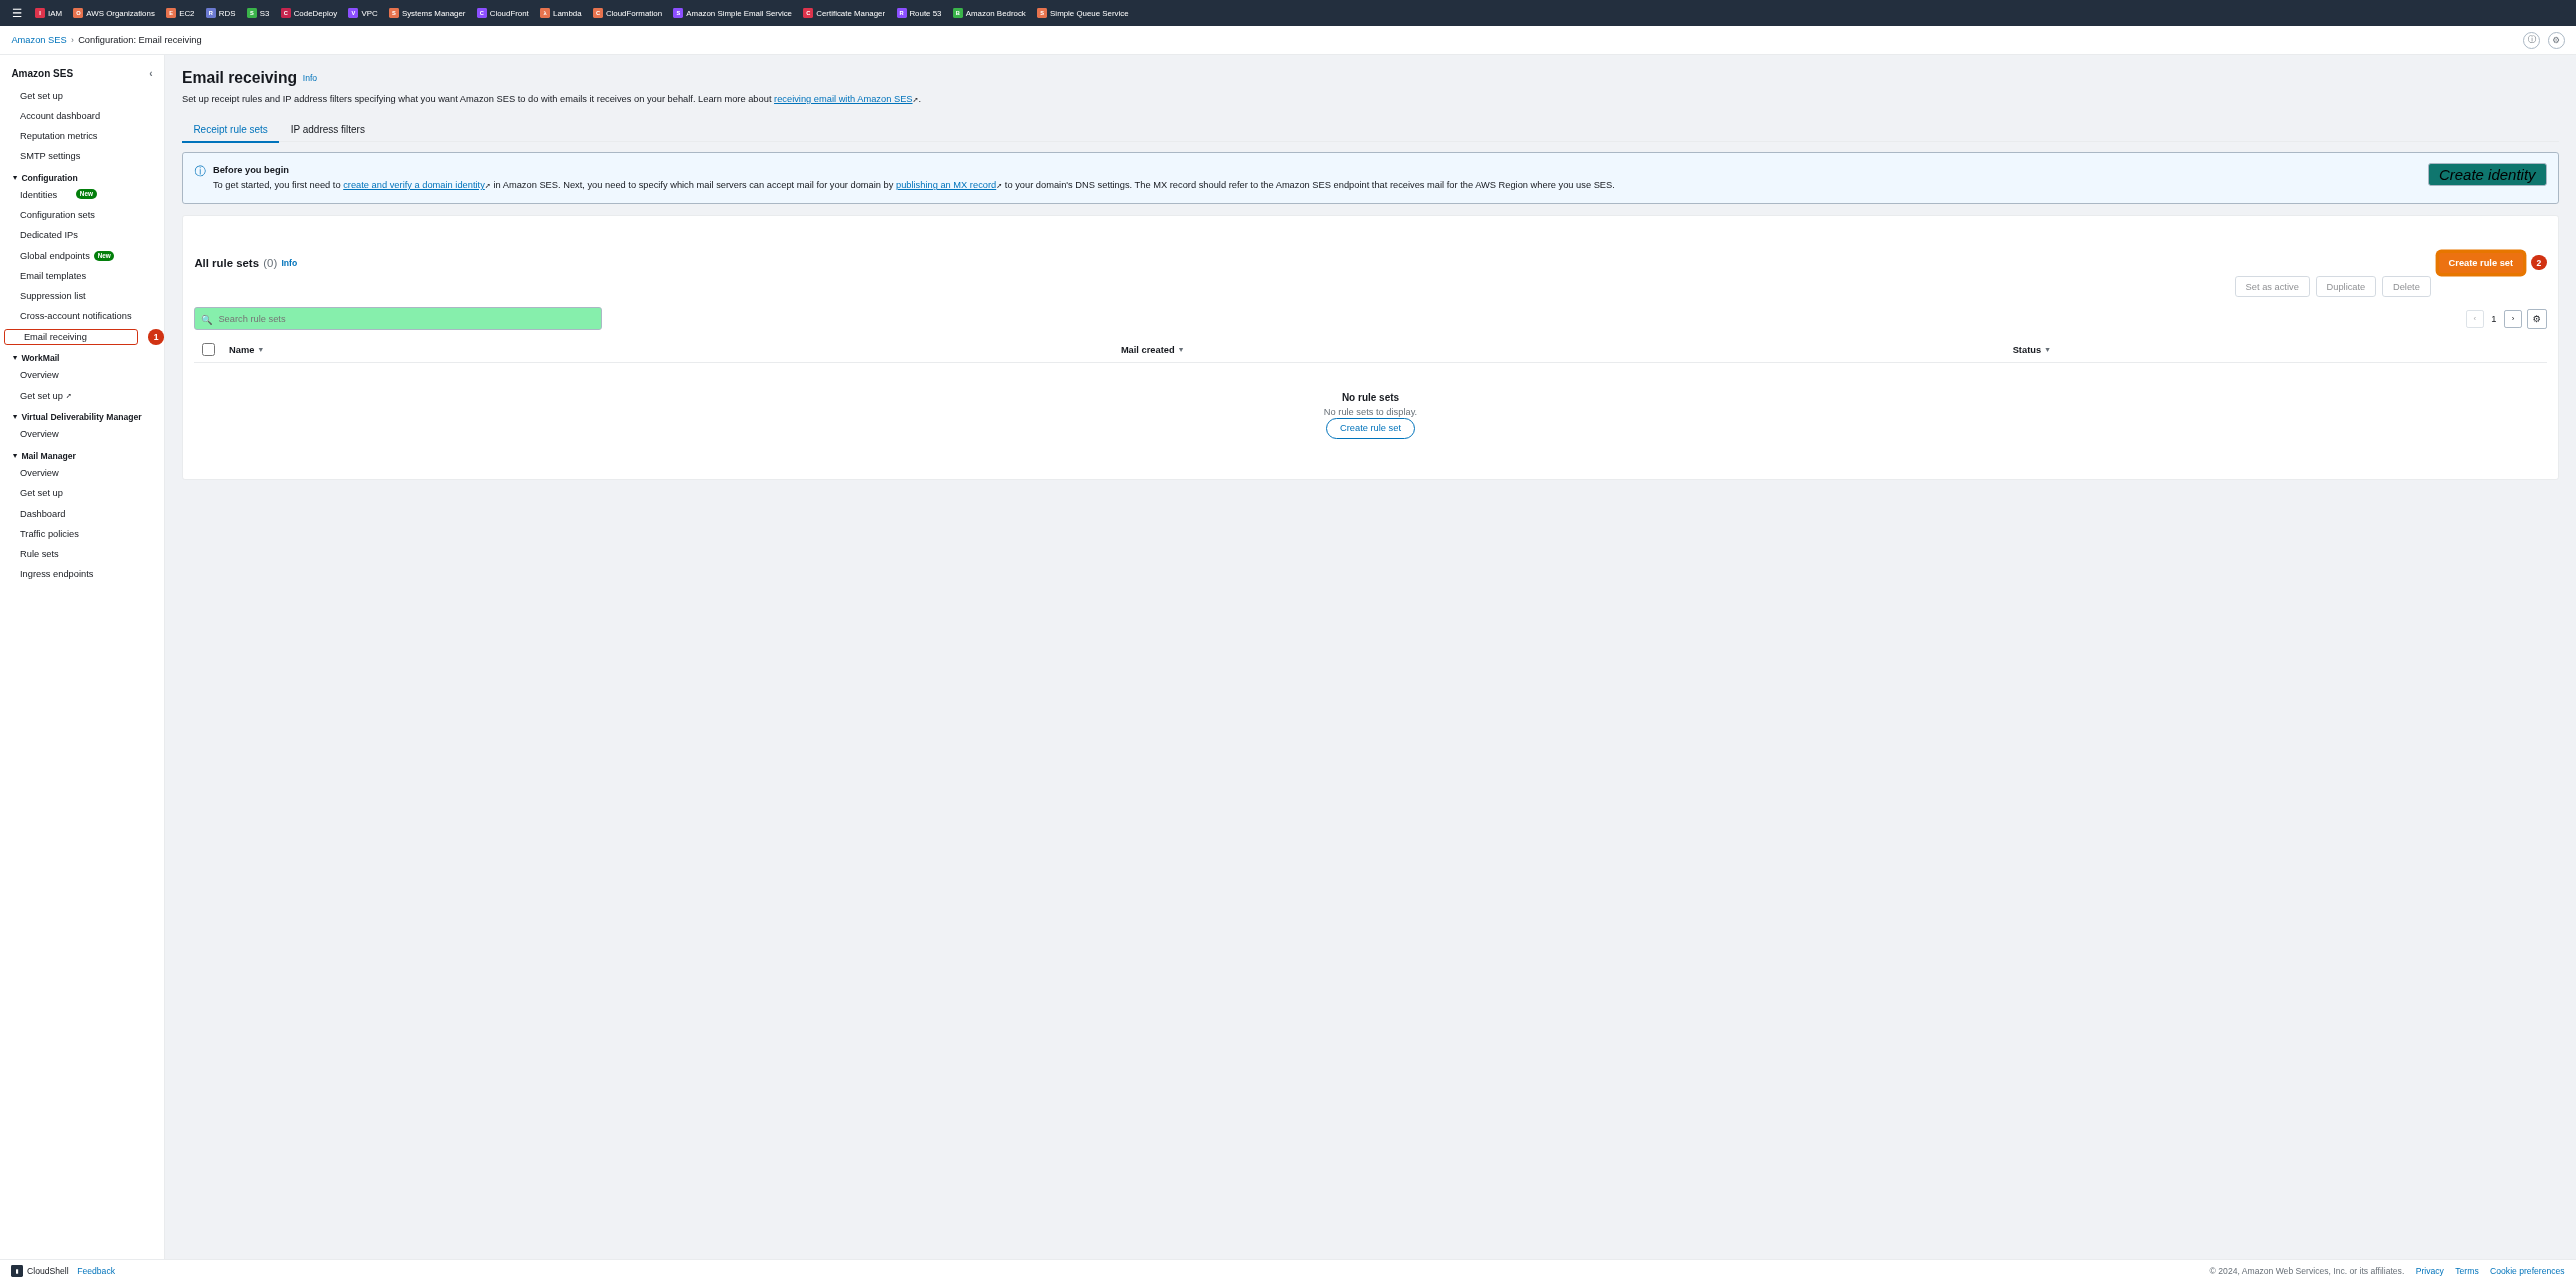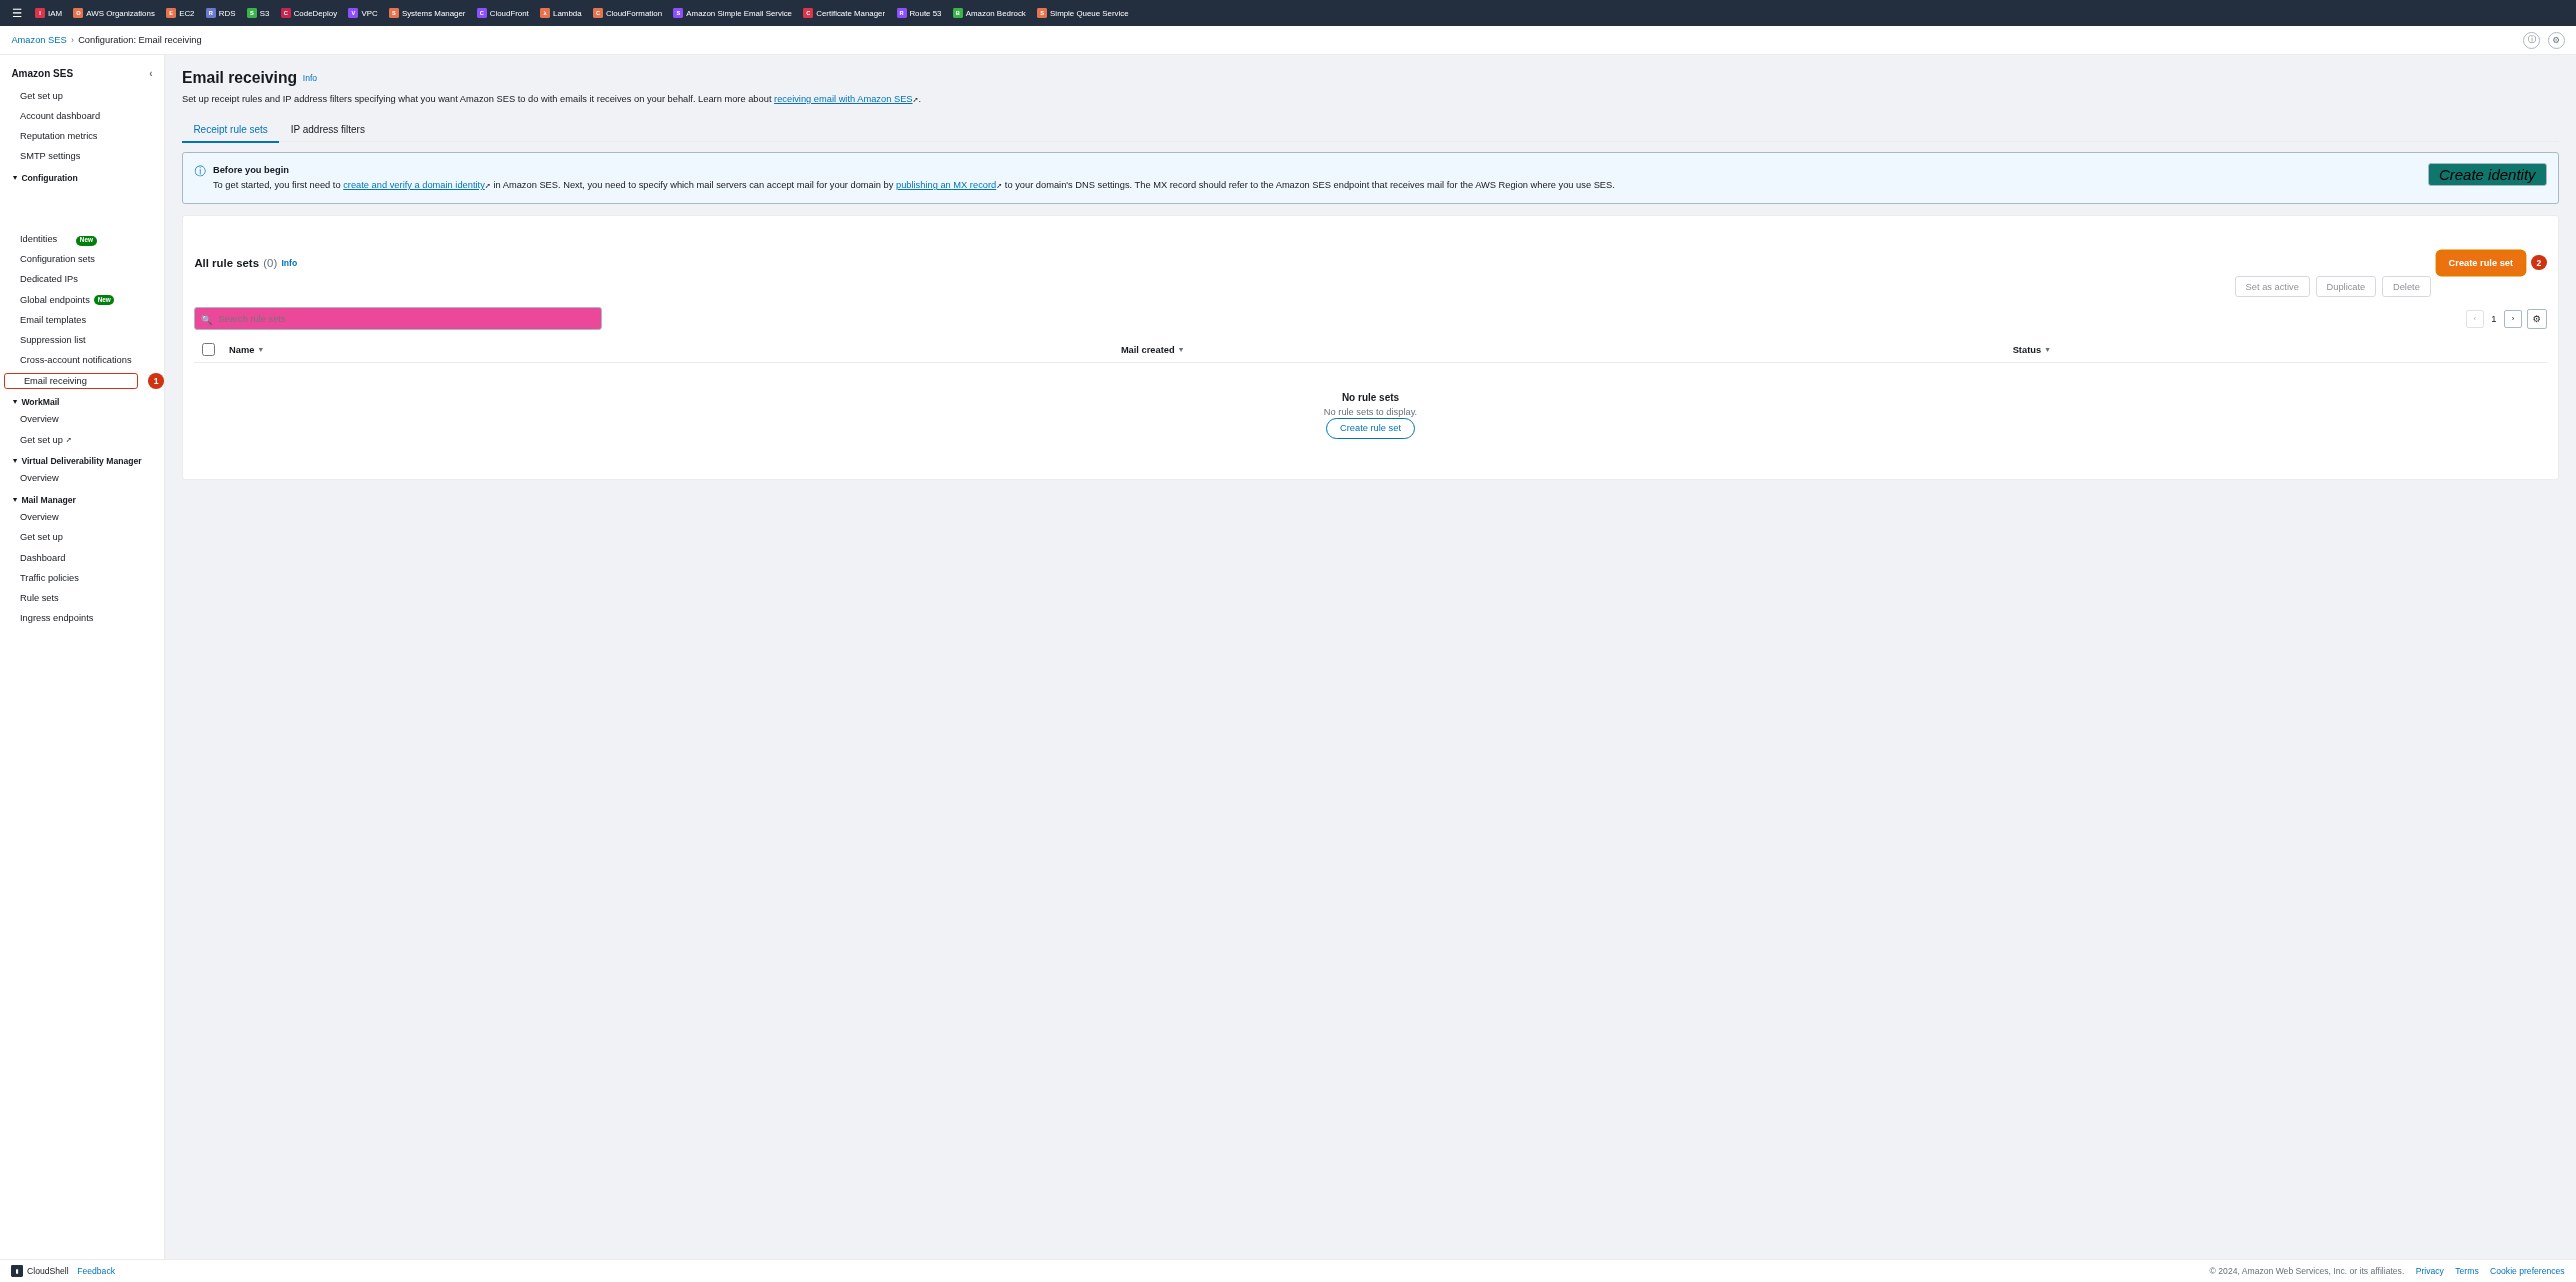--- a/index.html
+++ b/index.html
@@ -224,21 +224,21 @@
       margin-bottom: 8.6px;
     }
     .search-input {
       width: 408px;
       max-width: 100%;
       padding: 3.6px 8.6px 3.6px 23px;
       border: 0.7px solid #aab7c4;
       border-radius: 2.9px;
       font-size: 9.3px;
       height: 23px;
-      background: #ec4899;
+      background: #86efac;
     }
     .search-icon {
       position: absolute; left: 7.2px; top: 50%; transform: translateY(-50%);
       color: #687078; font-size: 9.3px;
     }
 
     
     .table-wrapper { width: 100%; }
     .table-header-row {
       display: flex;
@@ -412,21 +412,21 @@
     <div class="sidebar-item">Get set up</div>
     <div class="sidebar-item">Account dashboard</div>
     <div class="sidebar-item">Reputation metrics</div>
     <div class="sidebar-item">SMTP settings</div>
 
     <div class="sidebar-section">
       <span class="arrow">▼</span>
       <span>Configuration</span>
     </div>
 
-    <div class="sidebar-item" style="display:flex;align-items:flex-end;gap:19px;margin-top:44px;">
+    <div class="sidebar-item" style="display:flex;align-items:flex-start;gap:19px;">
       <span>Identities</span>
       <span class="badge-new">New</span>
     </div>
     <div class="sidebar-item">Configuration sets</div>
     <div class="sidebar-item">Dedicated IPs</div>
     <div class="sidebar-item" style="display:flex;align-items:center;gap:4.3px;">
       <span>Global endpoints</span>
       <span class="badge-new">New</span>
     </div>
     <div class="sidebar-item">Email templates</div>

